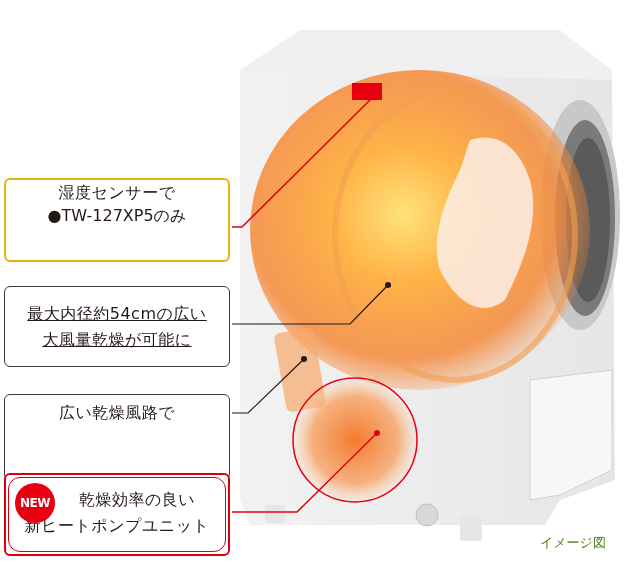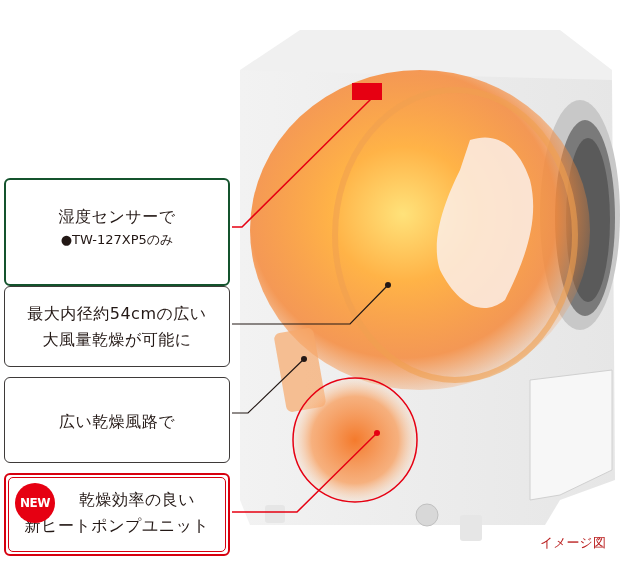--- a/index.html
+++ b/index.html
@@ -4,32 +4,32 @@
 <style>
   html, body { margin:0; padding:0; }
   body { width:627px; height:564px; background:#ffffff; position:relative; overflow:hidden;
          font-family: "DejaVu Sans", "Liberation Sans", sans-serif; }
   .stage { position:absolute; left:0; top:0; width:627px; height:564px; }
   
   .machine { position:absolute; left:0; top:0; width:627px; height:564px; }
   .callout { position:absolute; left:4px; width:226px; background:#fff; box-sizing:border-box;
              border-radius:6px; text-align:center; color:#231815; }
   .callout .line { font-size:16px; line-height:26px; letter-spacing:0.5px; }
-  .c1 { top:178px; height:108px; border:2px solid #14532d; padding-top:24px; }
-  .c1 .note { font-size:13px; line-height:16px; margin-top:2px; }
-  .c2 { top:286px; height:81px; border:1.5px solid #3e3a39; padding-top:14px; }
-  .c3 { top:377px; height:86px; border:1.5px solid #3e3a39; padding-top:31px; }
+  .c1 { top:178px; height:84px; border:2px solid #eab308; padding-top:0; }
+  .c1 .note { font-size:16px; line-height:16px; margin-top:2px; }
+  .c2 { top:286px; height:81px; border:1.5px solid #3e3a39; padding-top:14px;text-decoration:underline; }
+  .c3 { top:394px; height:86px; border:1.5px solid #3e3a39; padding-top:5px; }
   .c4 { top:473px; height:83px; border:2px solid #d7000f; padding:2px; }
-  .c4 .inner { border:1px solid #d7000f; border-radius:5px; height:100%; box-sizing:border-box;
+  .c4 .inner { border:1px solid #d7000f; border-radius:12px; height:100%; box-sizing:border-box;
                padding-top:9px; position:relative; }
   .new-badge { position:absolute; left:6px; top:5px; width:40px; height:40px; border-radius:50%;
                background:#e60012; color:#fff; font-size:12px; font-weight:bold; line-height:40px;
                text-align:center; letter-spacing:-0.5px; }
   .c4 .line1 { padding-left:40px;font-family:Liberation Serif, serif; }
-  .caption { position:absolute; left:540px; top:534px; font-size:13px; color:#b91c1c; }
+  .caption { position:absolute; left:540px; top:534px; font-size:13px; color:#4d7c0f; }
 </style>
 </head>
 <body>
 
 <div class="stage">
 
   <svg class="machine" viewBox="0 0 627 564" width="627" height="564">
     <defs>
       <radialGradient id="heat" cx="0.45" cy="0.45" r="0.6">
         <stop offset="0" stop-color="#ffe27a"></stop>

